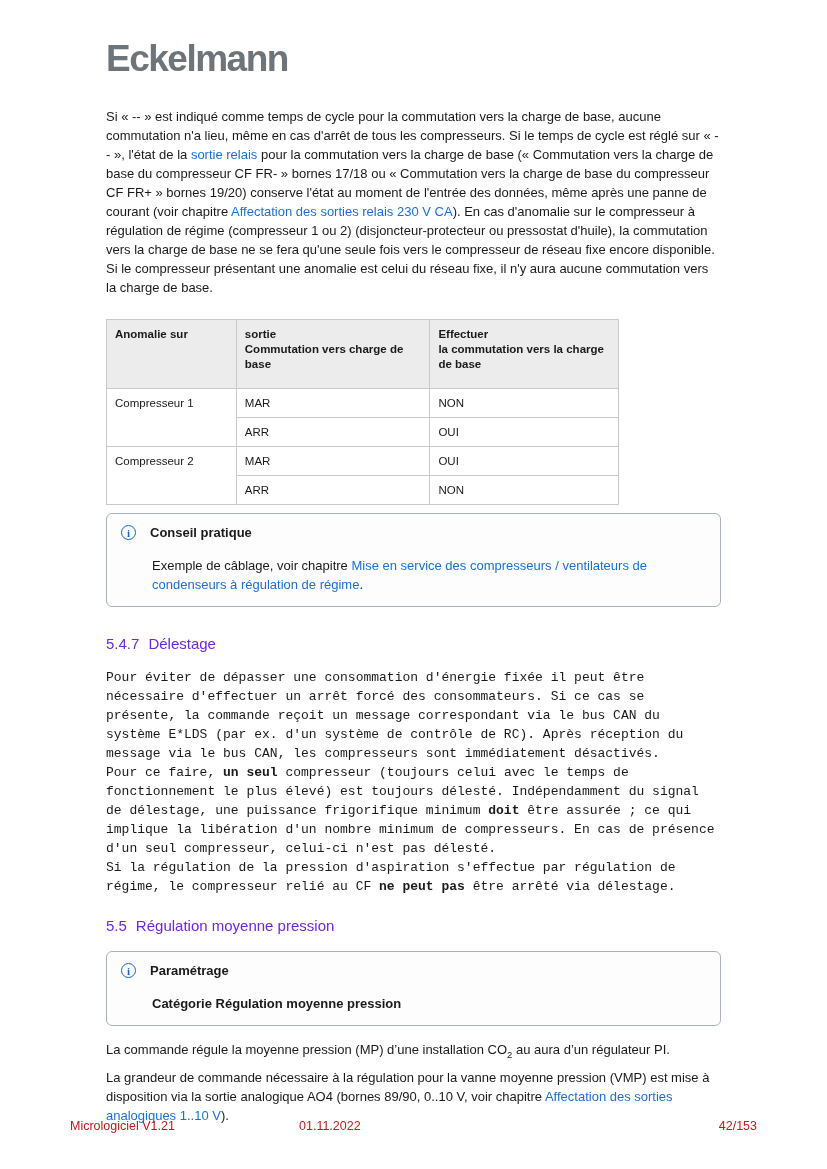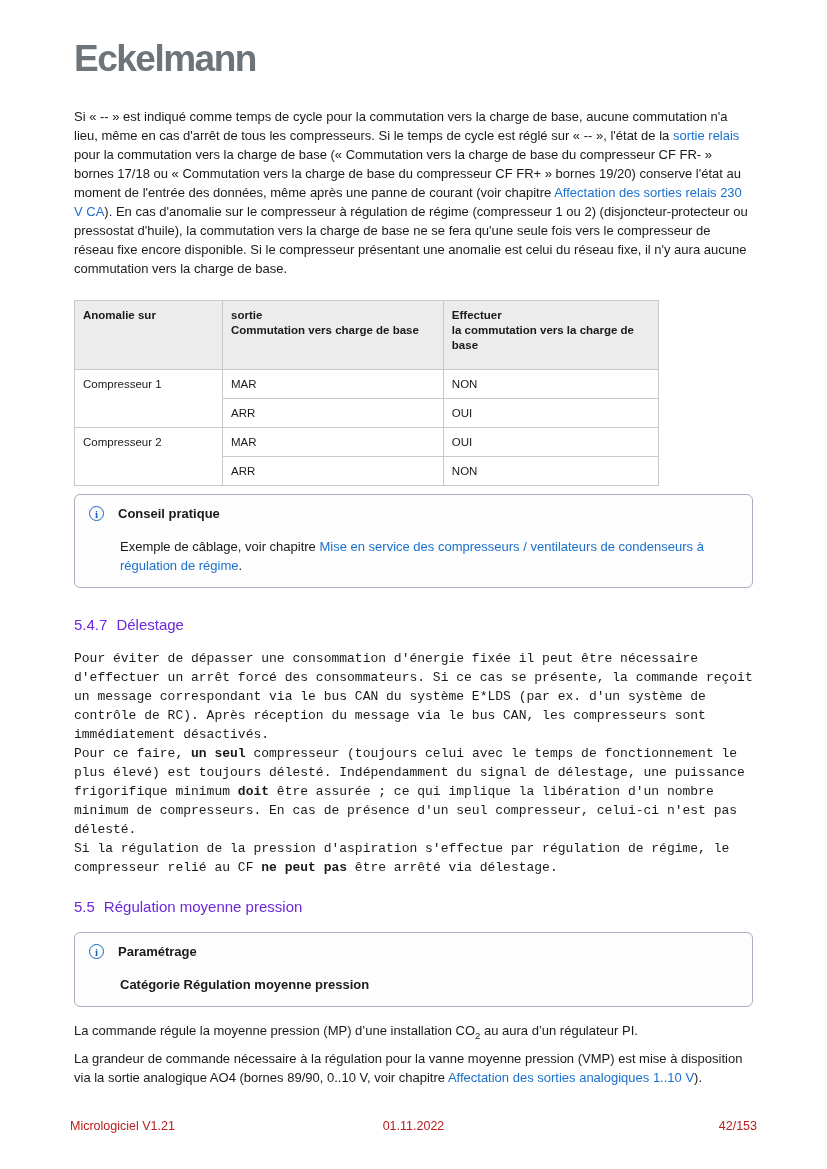--- a/index.html
+++ b/index.html
@@ -7,21 +7,21 @@
   .page {
     position: relative;
     width: 827px;
     height: 1169px;
     margin: 0 auto;
     background: #ffffff;
     font-family: "Liberation Sans", sans-serif;
     color: var(--text, #1a1a1a);
     overflow: hidden;
   }
-  .content { padding: 0 74px; }
+  .content { padding: 0 106px; }
 
   .logo {
     margin-top: 40px;
     font-size: 37px;
     line-height: 37px;
     font-weight: bold;
     letter-spacing: -1.5px;
     color: var(--logo-gray, #6d757a);
   }
 
@@ -34,21 +34,21 @@
 
   a.link {
     color: var(--link, #1a70cd);
     text-decoration: none;
     cursor: pointer;
   }
 
   table.bs-table {
     margin-top: 22px;
     border-collapse: collapse;
-    width: 585px;
+    width: 513px;
     font-size: 11.5px;
     line-height: 15px;
   }
   table.bs-table th, table.bs-table td {
     border: 1px solid var(--table-border, #c9c9c9);
     vertical-align: top;
     text-align: left;
     font-weight: normal;
     padding: 7px 6px 6px 8px;
   }
@@ -116,21 +116,21 @@
   .footer {
     position: absolute;
     left: 70px;
     right: 70px;
     top: 1119px;
     display: flex;
     font-size: 12.5px;
     color: #b91c1c;
   }
   .footer > span { flex: 1; }
-  .footer .f-center { text-align: center; }
+  .footer .f-center { text-align: left; }
   .footer .f-right { text-align: right; }
 </style>
 </head>
 <body>
 
 <div class="page">
   <div class="content">
 
     <div class="logo">Eckelmann</div>
 

